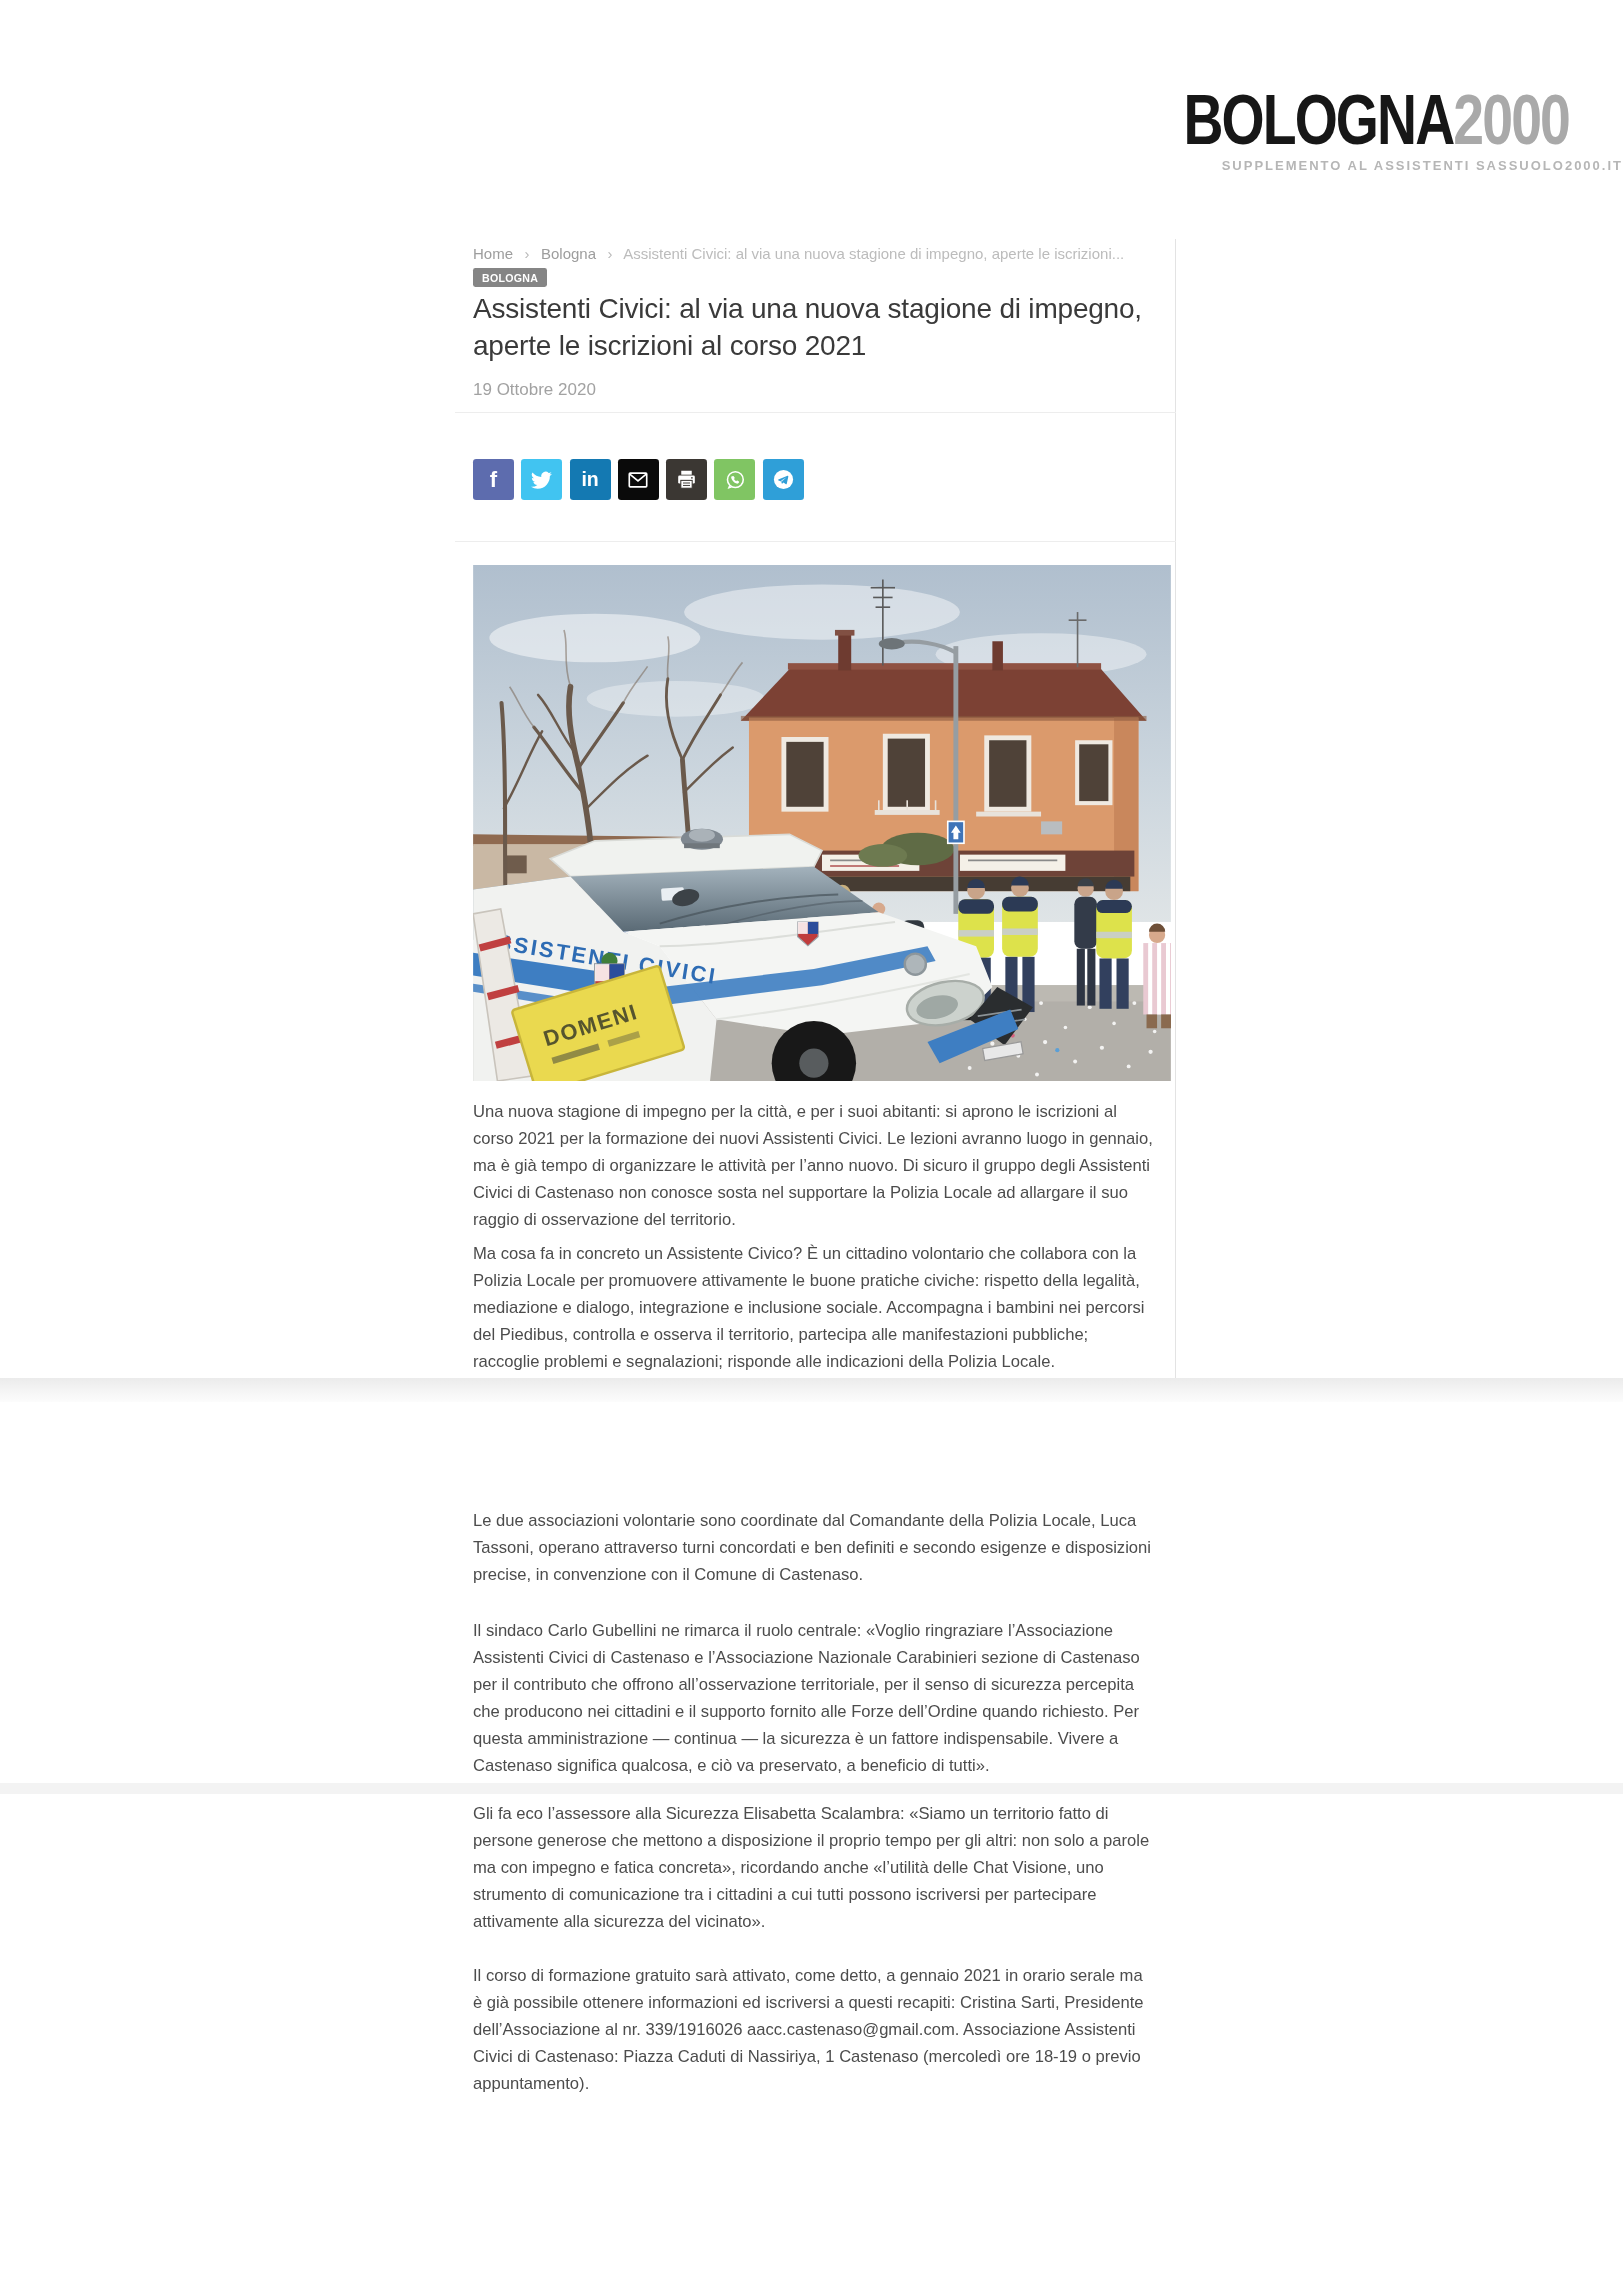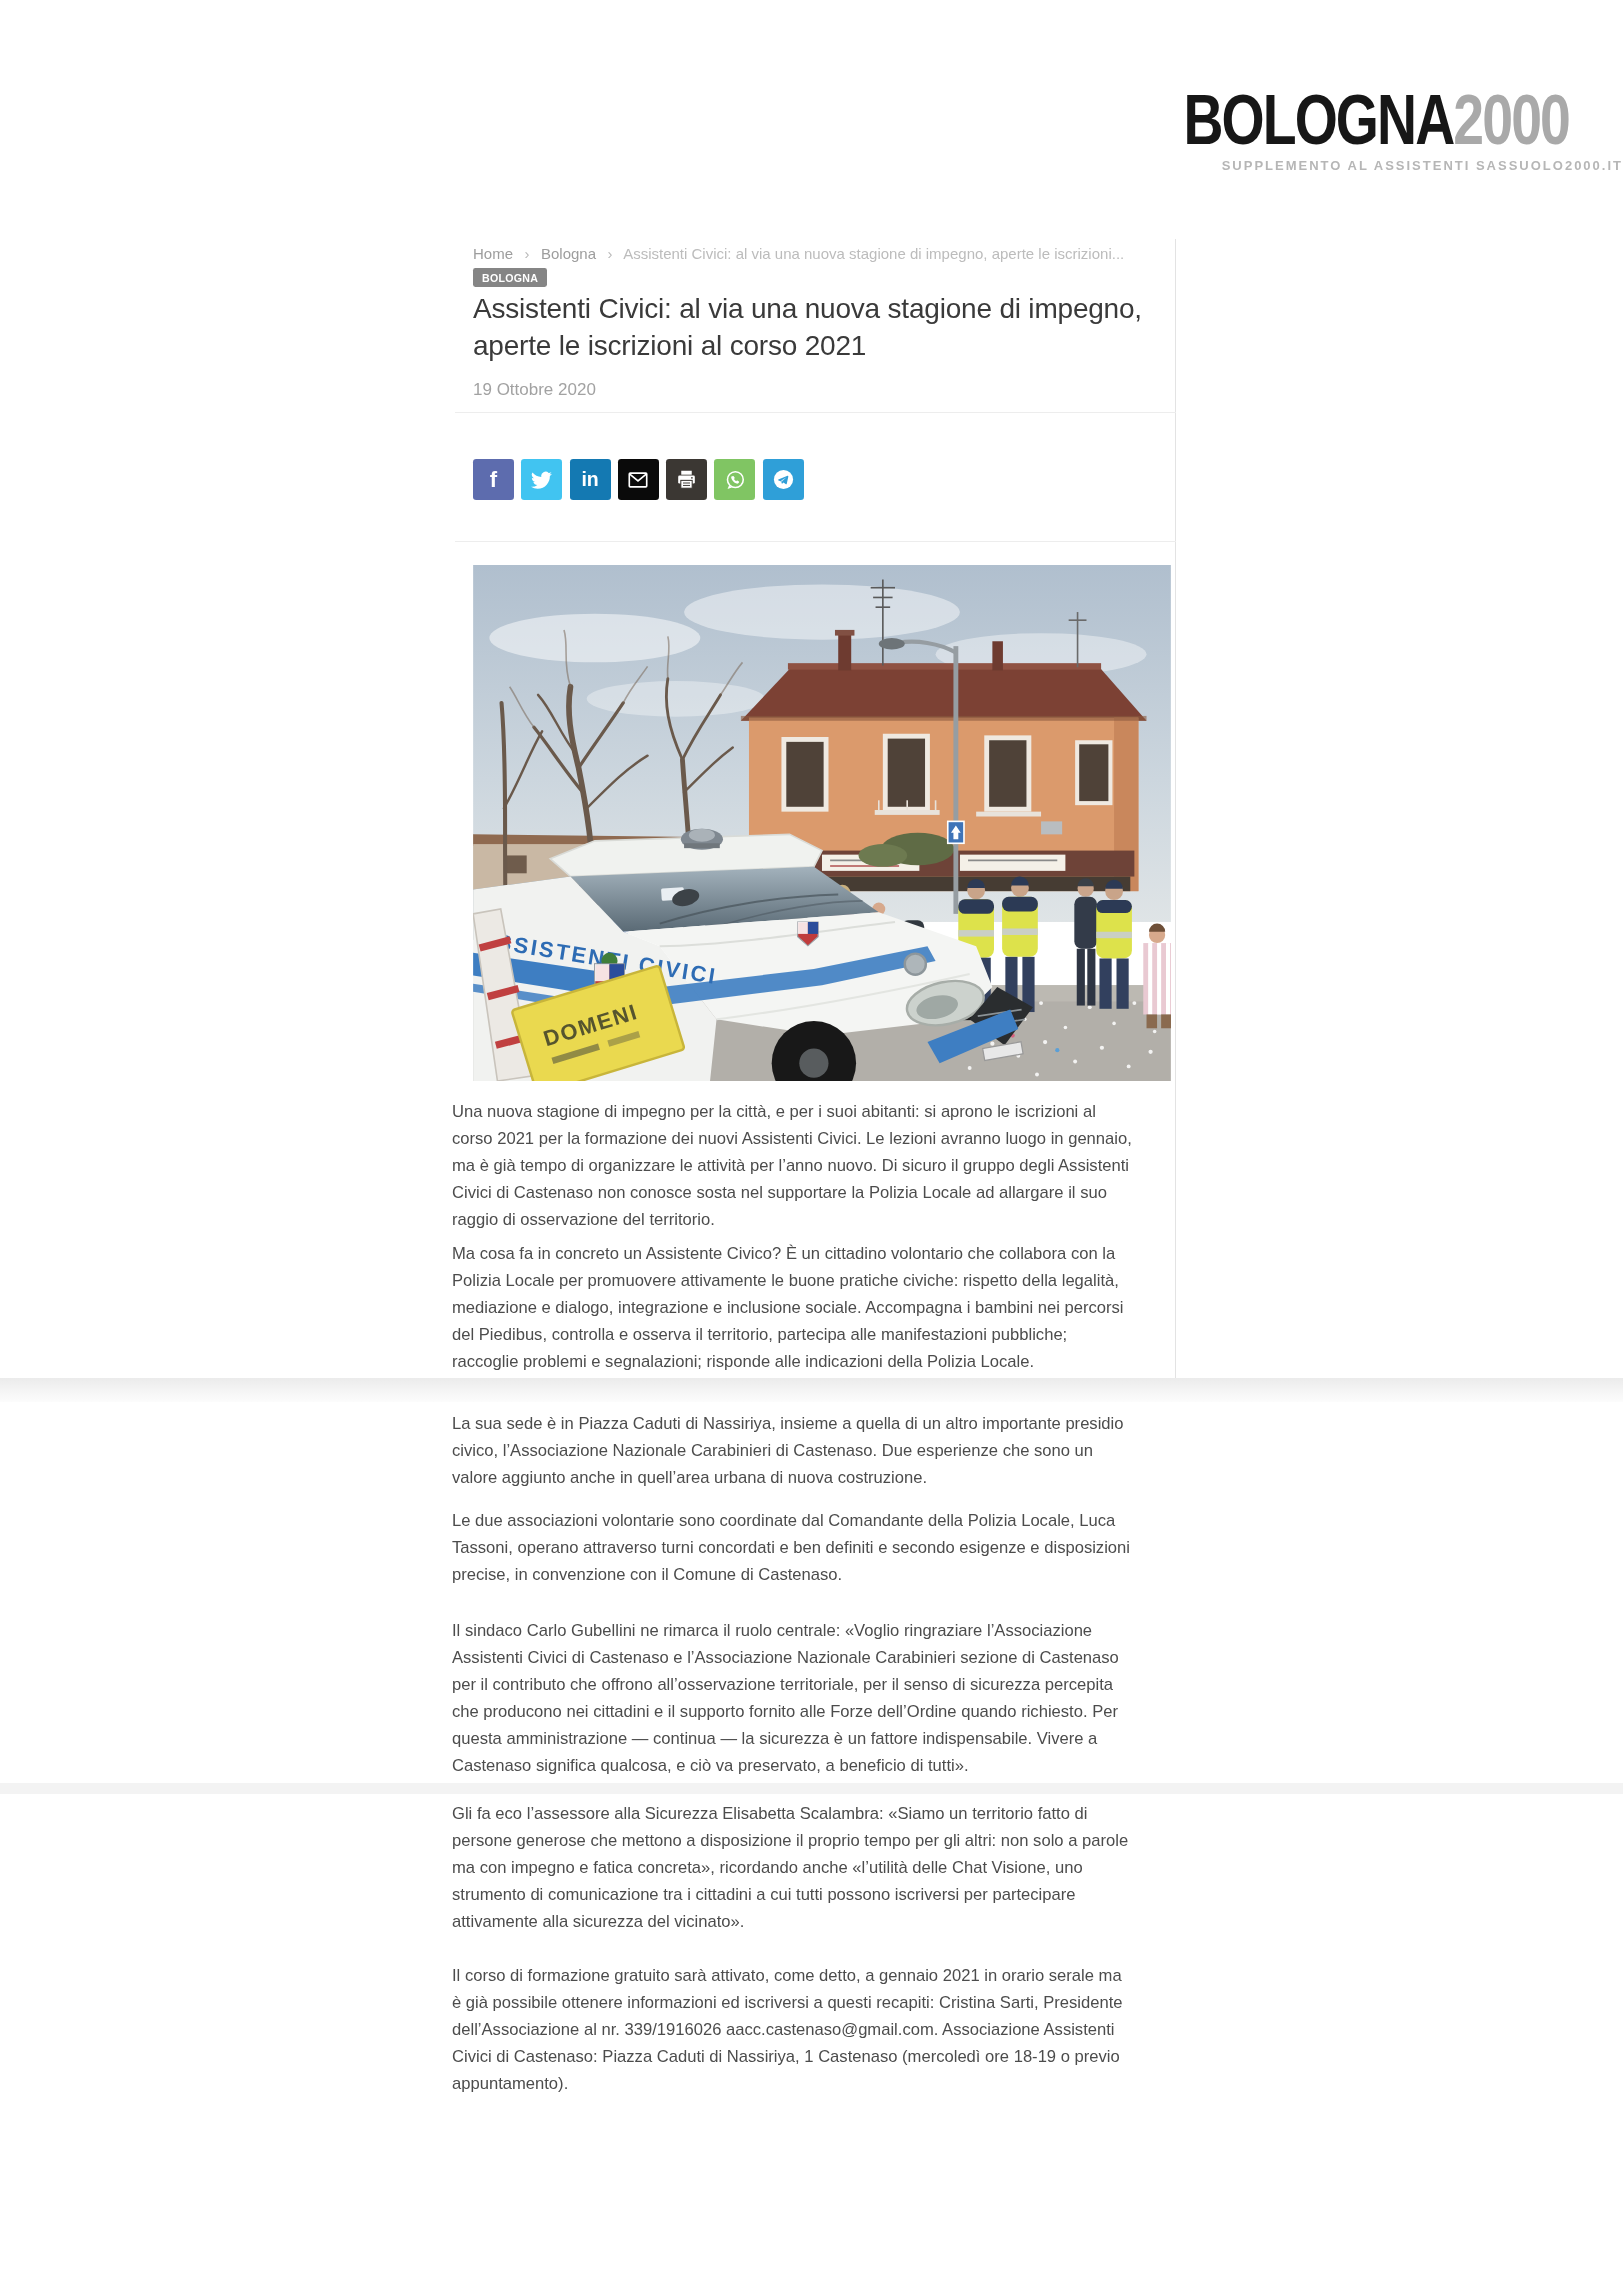--- a/index.html
+++ b/index.html
@@ -39,21 +39,21 @@
   .sbtn svg{display:block;}
   .glyph{color:#fff;font-weight:700;font-size:22px;line-height:1;font-family:"Liberation Sans",sans-serif;}
   .btn-facebook{background:#5d6cae;} .btn-twitter{background:#41c4f1;} .btn-linkedin{background:#1479b2;}
   .btn-email{background:#0a0a0a;}   .btn-print{background:#3b3733;}   .btn-whatsapp{background:#80c563;}
   .btn-telegram{background:#2f9fd8;}
 
   
   .photo{position:absolute;left:473px;top:565px;width:698px;height:516px;}
 
   
-  .para{position:absolute;left:452px;width:682px;margin:0;font-size:16.6px;line-height:27px;color:#4c4c4c;}
+  .para{position:absolute;left:473px;width:682px;margin:0;font-size:16.6px;line-height:27px;color:#4c4c4c;}
   .p1{top:1098px;} .p2{top:1240px;} .p3{top:1410px;} .p4{top:1507px;}
   .p5{top:1617px;} .p6{top:1800px;} .p7{top:1962px;}
 </style>
 </head>
 <body>
 
 <div id="page">
 
   <div class="logo-wrap">
     <div>
@@ -390,20 +390,19 @@
         <rect x="58" y="520" width="190" height="108" rx="4" fill="#ead94f" stroke="#c8b53a" stroke-width="3"></rect>
         <text x="86" y="575" font-size="27" font-weight="bold" fill="#55542e" letter-spacing="2" font-family="Liberation Sans, sans-serif">DOMENI</text>
         <rect x="88" y="590" width="60" height="8" fill="#6b6a42" opacity=".7"></rect>
         <rect x="160" y="590" width="40" height="8" fill="#6b6a42" opacity=".5"></rect>
       </g>
     </svg>
   </div>
 
   <p class="para p1">Una nuova stagione di impegno per la città, e per i suoi abitanti: si aprono le iscrizioni al corso 2021 per la formazione dei nuovi Assistenti Civici. Le lezioni avranno luogo in gennaio, ma è già tempo di organizzare le attività per l’anno nuovo. Di sicuro il gruppo degli Assistenti Civici di Castenaso non conosce sosta nel supportare la Polizia Locale ad allargare il suo raggio di osservazione del territorio.</p>
   <p class="para p2">Ma cosa fa in concreto un Assistente Civico? È un cittadino volontario che collabora con la Polizia Locale per promuovere attivamente le buone pratiche civiche: rispetto della legalità, mediazione e dialogo, integrazione e inclusione sociale. Accompagna i bambini nei percorsi del Piedibus, controlla e osserva il territorio, partecipa alle manifestazioni pubbliche; raccoglie problemi e segnalazioni; risponde alle indicazioni della Polizia Locale.</p>
-  <p class="para p3">La sua sede è in Piazza Caduti di Nassiriya, insieme a quella di un altro importante presidio civico, l’Associazione Nazionale Carabinieri di Castenaso. Due esperienze che sono un valore aggiunto anche in quell’area urbana di nuova costruzione.</p>
   <p class="para p4">Le due associazioni volontarie sono coordinate dal Comandante della Polizia Locale, Luca Tassoni, operano attraverso turni concordati e ben definiti e secondo esigenze e disposizioni precise, in convenzione con il Comune di Castenaso.</p>
   <p class="para p5">Il sindaco Carlo Gubellini ne rimarca il ruolo centrale: «Voglio ringraziare l’Associazione Assistenti Civici di Castenaso e l’Associazione Nazionale Carabinieri sezione di Castenaso per il contributo che offrono all’osservazione territoriale, per il senso di sicurezza percepita che producono nei cittadini e il supporto fornito alle Forze dell’Ordine quando richiesto. Per questa amministrazione — continua — la sicurezza è un fattore indispensabile. Vivere a Castenaso significa qualcosa, e ciò va preservato, a beneficio di tutti».</p>
   <p class="para p6">Gli fa eco l’assessore alla Sicurezza Elisabetta Scalambra: «Siamo un territorio fatto di persone generose che mettono a disposizione il proprio tempo per gli altri: non solo a parole ma con impegno e fatica concreta», ricordando anche «l’utilità delle Chat Visione, uno strumento di comunicazione tra i cittadini a cui tutti possono iscriversi per partecipare attivamente alla sicurezza del vicinato».</p>
   <p class="para p7">Il corso di formazione gratuito sarà attivato, come detto, a gennaio 2021 in orario serale ma è già possibile ottenere informazioni ed iscriversi a questi recapiti: Cristina Sarti, Presidente dell’Associazione al nr. 339/1916026 aacc.castenaso@gmail.com. Associazione Assistenti Civici di Castenaso: Piazza Caduti di Nassiriya, 1 Castenaso (mercoledì ore 18-19 o previo appuntamento).</p>
 
 </div>
 
 
 </body></html>

